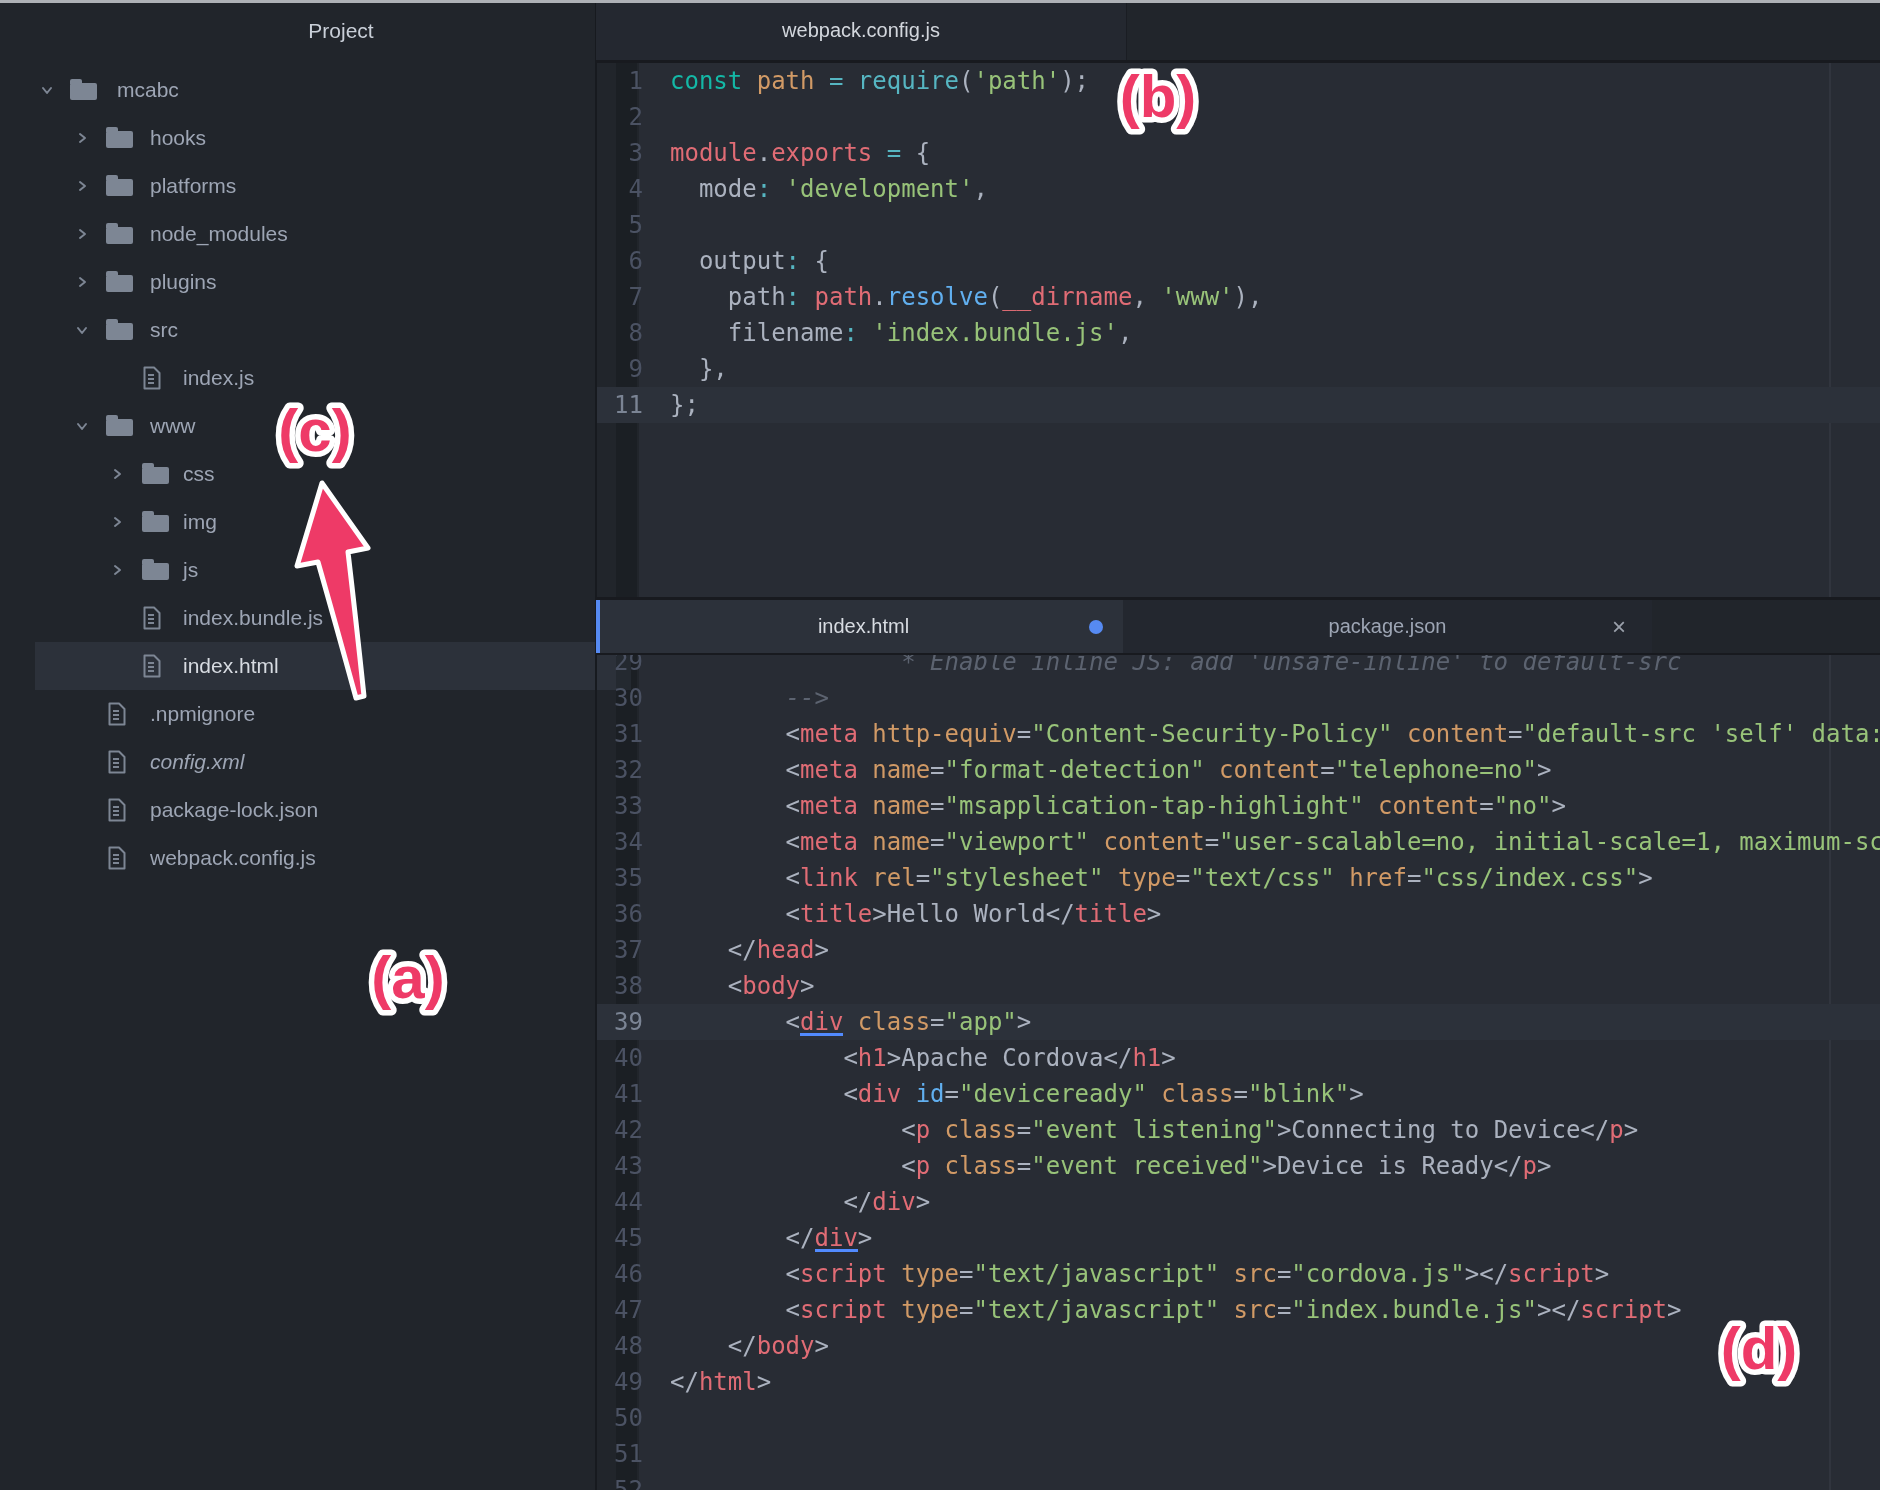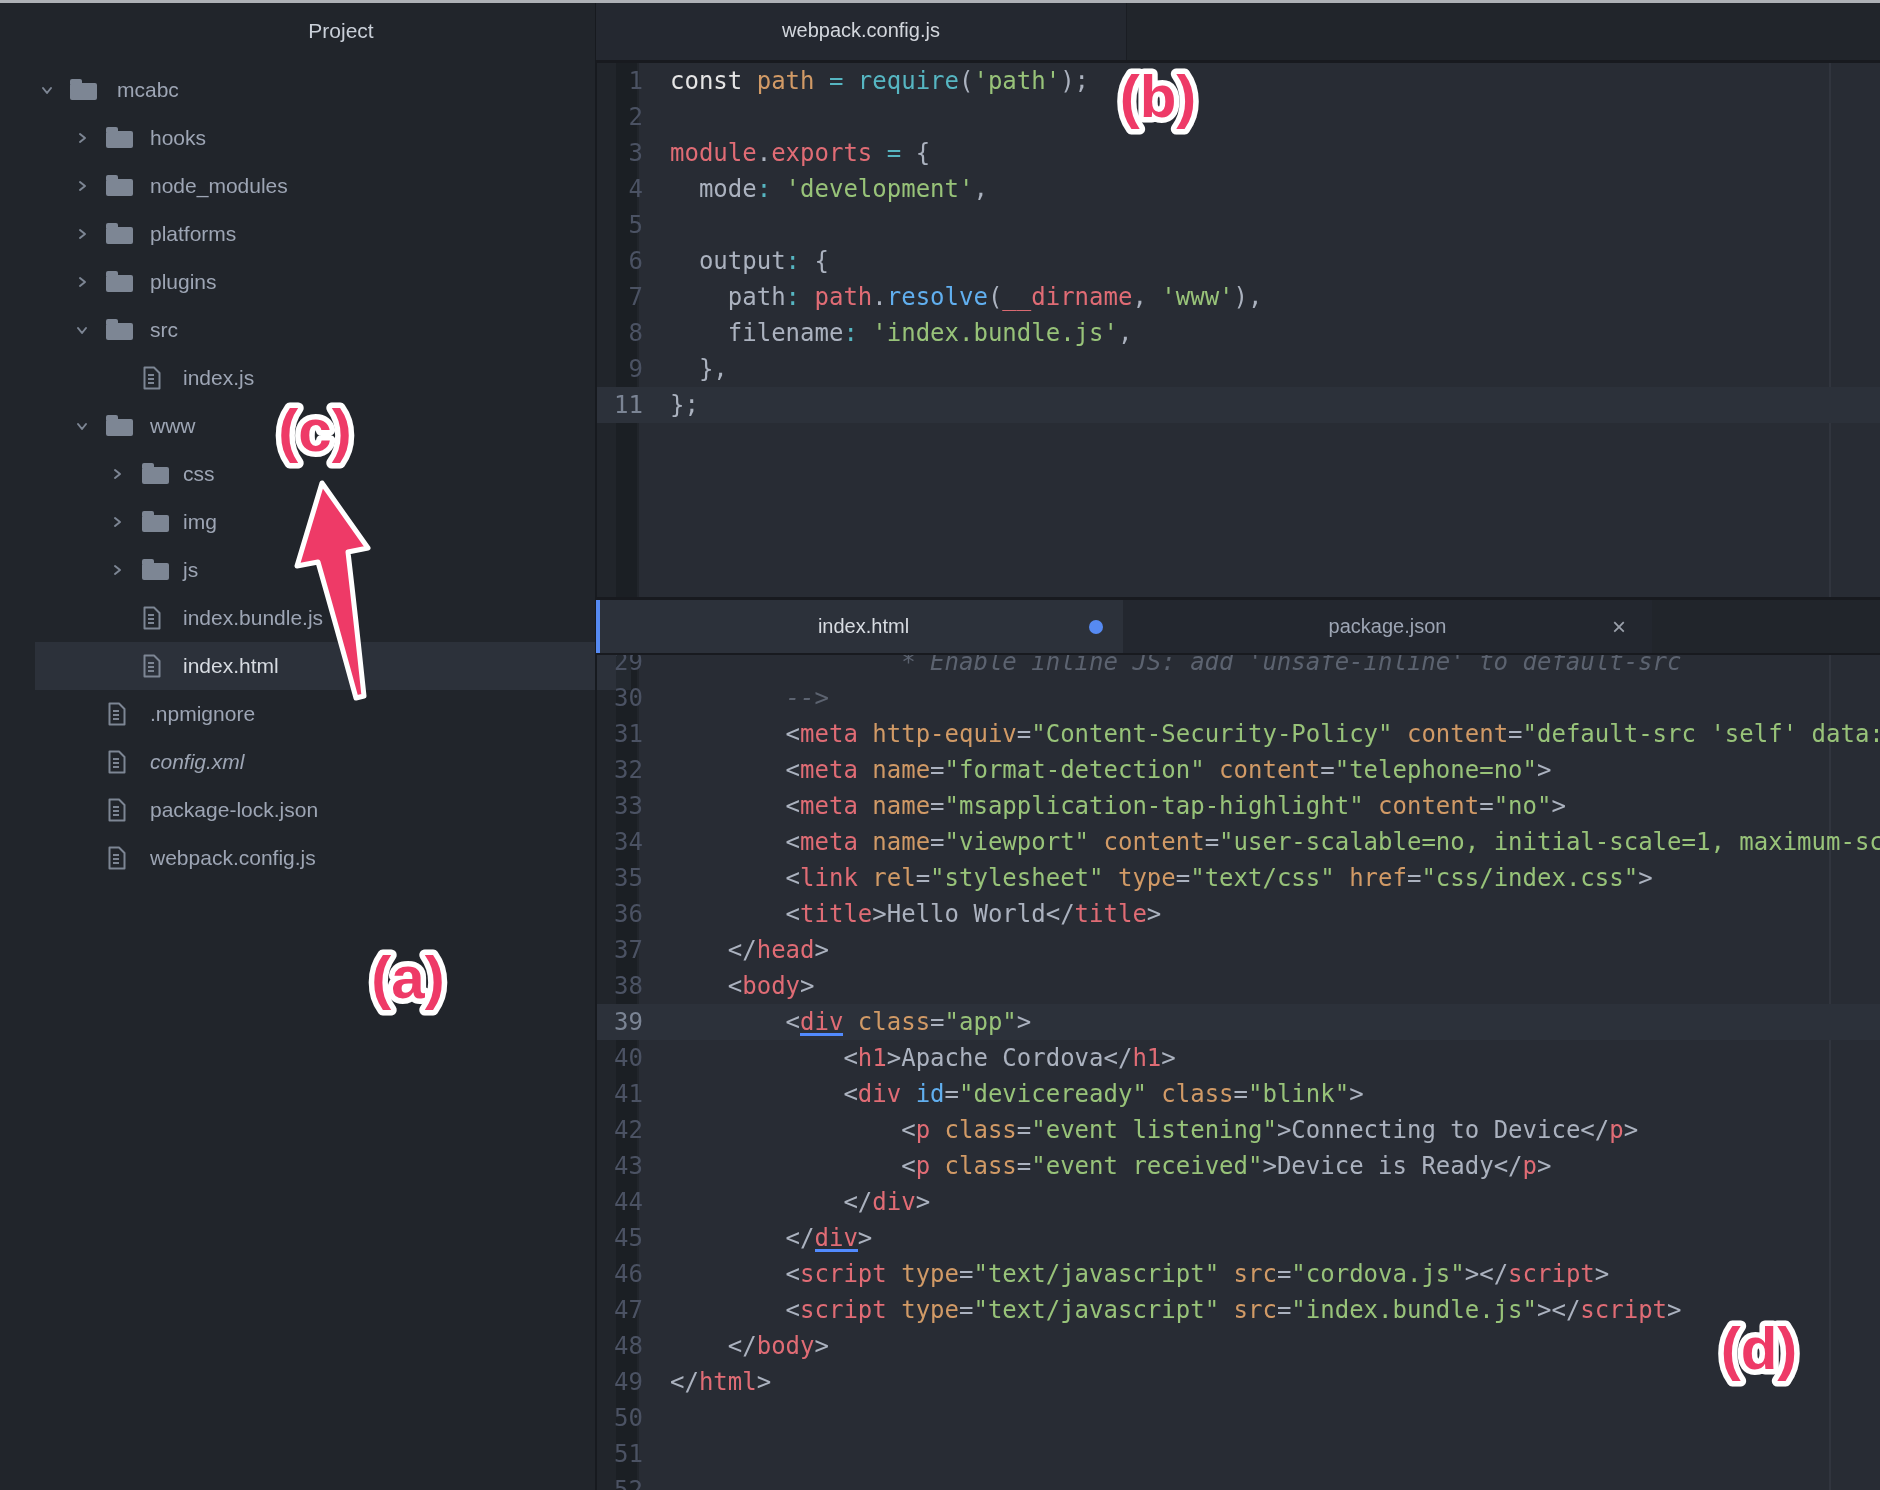--- a/index.html
+++ b/index.html
@@ -52,21 +52,21 @@
   
   .codelayer{position:absolute;left:0;right:0;z-index:2;}
   #editor-top .codelayer{top:63px;}
   #editor-bottom .codelayer{top:44px;}
   .row{display:flex;height:36px;line-height:36px;white-space:pre;
        font-family:"DejaVu Sans Mono",monospace;font-size:24px;color:#abb2bf;}
   .row.active{background:#2c313a;}
   .ln{flex:none;width:47px;text-align:right;color:#4b5263;}
   .row.active .ln{color:#7b8494;}
   .lc{flex:none;padding-left:27px;}
-  .tk.k{color:#e5e5e5}
+  .tk.k{color:#14b8a6}
   .tk.o{color:#d19a66}
   .tk.c{color:#56b6c2}
   .tk.f{color:#61afef}
   .tk.i{color:#61afef}
   .tk.s{color:#98c379}
   .tk.t{color:#e06c75}
   .tk.tu{color:#e06c75;box-shadow:inset 0 -3px 0 #528bff;}
   .tk.a{color:#d19a66}
   .tk.m{color:#5c6370;font-style:italic}
   .tk.p{color:#abb2bf}
@@ -103,30 +103,30 @@
         <span class="fold" style="left: 71px;"></span>
         <span class="tlabel" style="left: 115px;">hooks</span>
       </div>
       <div class="trow">
         <span class="chev" style="left: 40px;">
           <svg width="14" height="14" viewBox="0 0 14 14">
             <polyline points="5,3 10,7 5,11" fill="none" stroke="#7d8694" stroke-width="2" stroke-linecap="round" stroke-linejoin="round"></polyline>
           </svg>
         </span>
         <span class="fold" style="left: 71px;"></span>
+        <span class="tlabel" style="left: 115px;">platforms</span>
+      </div>
+      <div class="trow">
+        <span class="chev" style="left: 40px;">
+          <svg width="14" height="14" viewBox="0 0 14 14">
+            <polyline points="5,3 10,7 5,11" fill="none" stroke="#7d8694" stroke-width="2" stroke-linecap="round" stroke-linejoin="round"></polyline>
+          </svg>
+        </span>
+        <span class="fold" style="left: 71px;"></span>
         <span class="tlabel" style="left: 115px;">node_modules</span>
-      </div>
-      <div class="trow">
-        <span class="chev" style="left: 40px;">
-          <svg width="14" height="14" viewBox="0 0 14 14">
-            <polyline points="5,3 10,7 5,11" fill="none" stroke="#7d8694" stroke-width="2" stroke-linecap="round" stroke-linejoin="round"></polyline>
-          </svg>
-        </span>
-        <span class="fold" style="left: 71px;"></span>
-        <span class="tlabel" style="left: 115px;">platforms</span>
       </div>
       <div class="trow">
         <span class="chev" style="left: 40px;">
           <svg width="14" height="14" viewBox="0 0 14 14">
             <polyline points="5,3 10,7 5,11" fill="none" stroke="#7d8694" stroke-width="2" stroke-linecap="round" stroke-linejoin="round"></polyline>
           </svg>
         </span>
         <span class="fold" style="left: 71px;"></span>
         <span class="tlabel" style="left: 115px;">plugins</span>
       </div>

